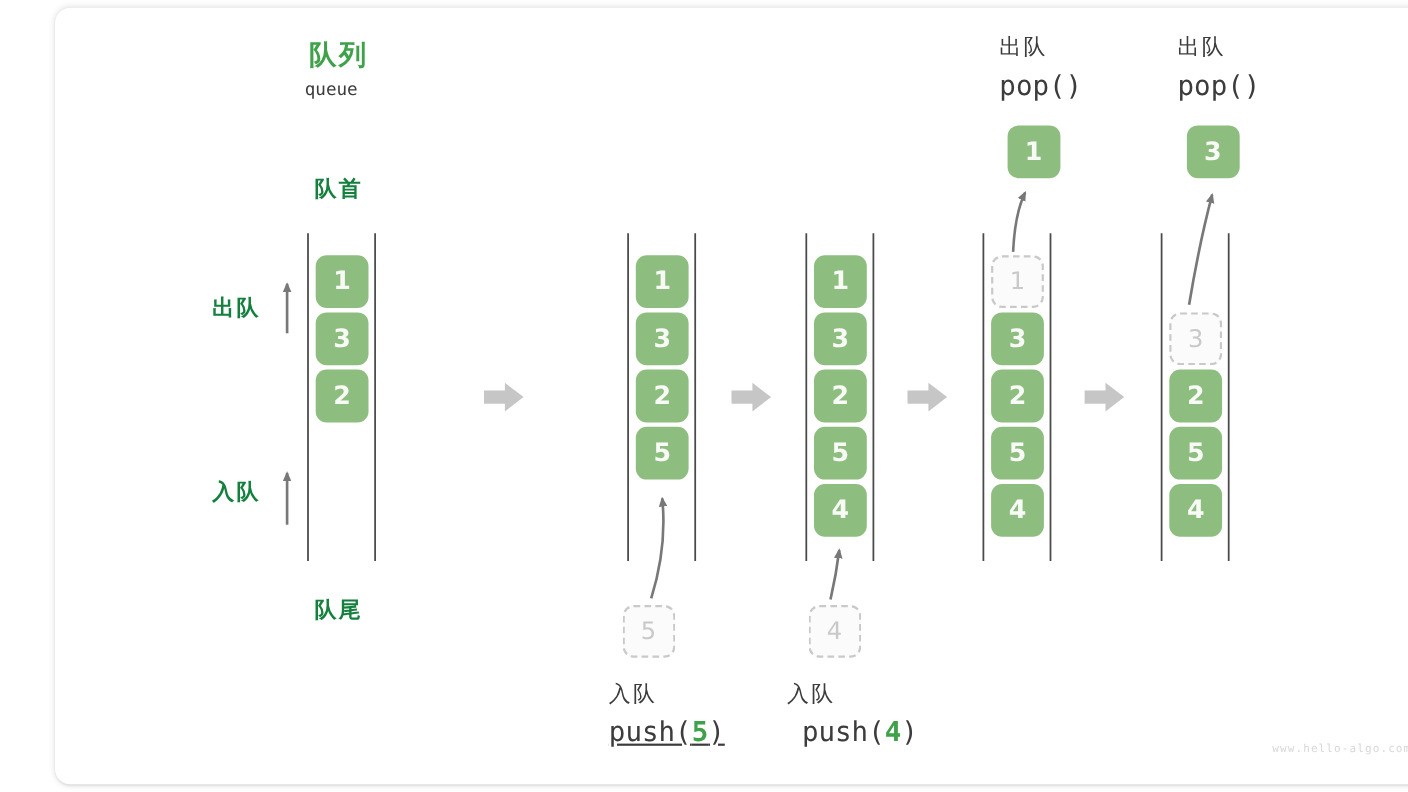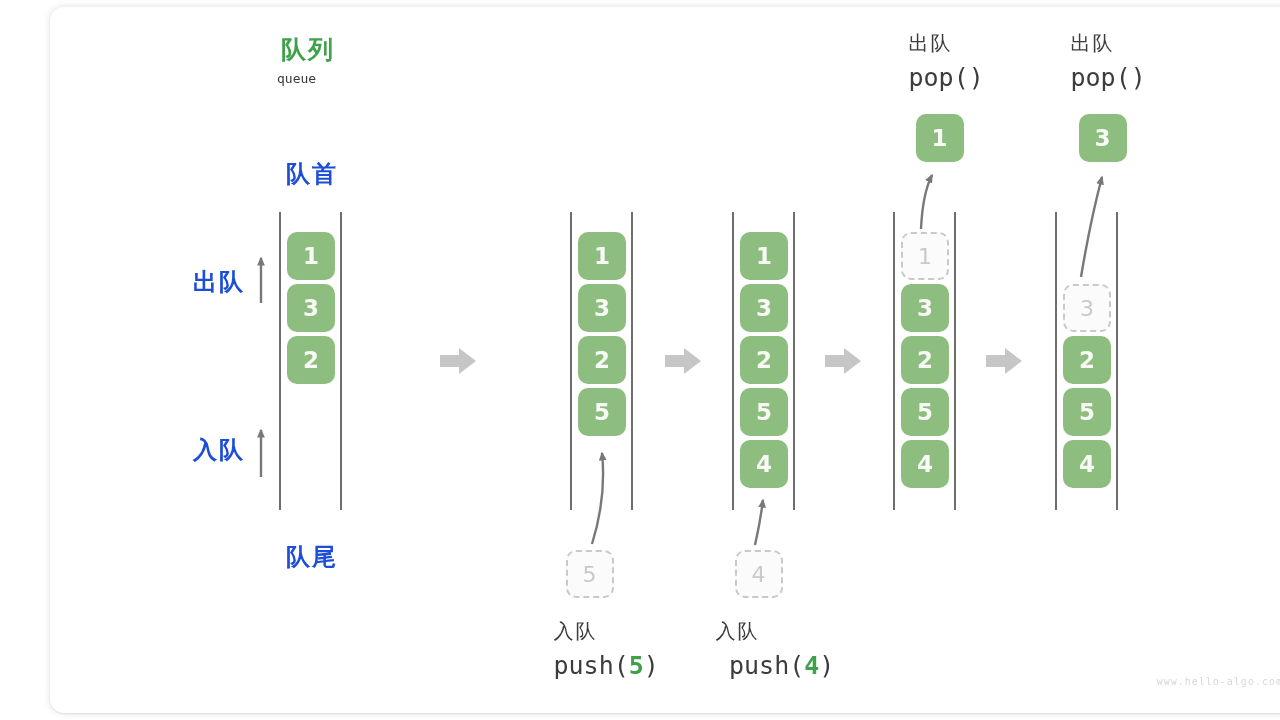--- a/index.html
+++ b/index.html
@@ -16,23 +16,23 @@
   .viewport{position:relative;width:1280px;height:720px;overflow:hidden;
             font-family:"Liberation Sans","DejaVu Sans",sans-serif;color:var(--ink);margin-left:43px;}
   .card{position:absolute;left:7px;top:7px;right:7px;bottom:7px;background:#ffffff;
         border-radius:14px;box-shadow:0 0 7px rgba(0,0,0,.13),0 1px 2px rgba(0,0,0,.07);}
   .stage{position:absolute;left:0;top:0;width:1280px;height:720px;}
   svg.layer{position:absolute;left:0;top:0;width:1280px;height:720px;}
 
   .title-zh{position:absolute;left:238px;top:33px;font-size:25px;font-weight:700;
             color:var(--accent);letter-spacing:2px;}
   .title-en{position:absolute;left:234px;top:71px;font-family:"DejaVu Sans Mono",monospace;
-            font-size:13px;color:var(--ink);}
+            font-size:16px;color:var(--ink);}
 
-  .cjk-label{position:absolute;font-size:24px;font-weight:700;color:#1d4ed8;letter-spacing:2px;}
+  .cjk-label{position:absolute;font-size:20px;font-weight:700;color:#15803d;letter-spacing:2px;}
   .lbl-front{left:243px;top:158px;}
   .lbl-rear{left:243px;top:541px;}
   .lbl-deq{left:150px;top:266px;}
   .lbl-enq{left:150px;top:434px;}
 
   .box{position:absolute;width:48px;height:48px;border-radius:10px;display:flex;
        align-items:center;justify-content:center;box-sizing:border-box;}
   .box.filled{background:var(--green);color:#f8faf6;
               font:700 23px "DejaVu Sans",sans-serif;}
   .box.ghost{background:#fbfbfb;border:2px dashed var(--ghost);color:var(--ghost);
@@ -94,21 +94,21 @@
     <div id="states-layer">
         <div class="box filled" style="left: 244px; top: 232px;">1</div>
         <div class="box filled" style="left: 244px; top: 284px;">3</div>
         <div class="box filled" style="left: 244px; top: 336px;">2</div>
         <div class="box filled" style="left: 535px; top: 232px;">1</div>
         <div class="box filled" style="left: 535px; top: 284px;">3</div>
         <div class="box filled" style="left: 535px; top: 336px;">2</div>
         <div class="box filled" style="left: 535px; top: 388px;">5</div>
         <div class="box ghost" style="left: 522.5px; top: 550px;">5</div>
         <div class="op-zh" style="left: 510.5px; top: 618px;">入队</div>
-        <div class="op-code" style="left: 510.5px; top: 652px;"><span>push(</span><span class="op-arg">5</span><span>)</span></div>
+        <div class="op-code" style="left: 510.5px; top: 652px; text-decoration: underline;"><span>push(</span><span class="op-arg">5</span><span>)</span></div>
         <div class="box filled" style="left: 697px; top: 232px;">1</div>
         <div class="box filled" style="left: 697px; top: 284px;">3</div>
         <div class="box filled" style="left: 697px; top: 336px;">2</div>
         <div class="box filled" style="left: 697px; top: 388px;">5</div>
         <div class="box filled" style="left: 697px; top: 440px;">4</div>
         <div class="box ghost" style="left: 691.5px; top: 550px;">4</div>
         <div class="op-zh" style="left: 672.5px; top: 618px;">入队</div>
         <div class="op-code" style="left: 686px; top: 652px; text-align: right;"><span>push(</span><span class="op-arg">4</span><span>)</span></div>
         <div class="box ghost" style="left: 858px; top: 232px;">1</div>
         <div class="box filled" style="left: 858px; top: 284px;">3</div>

